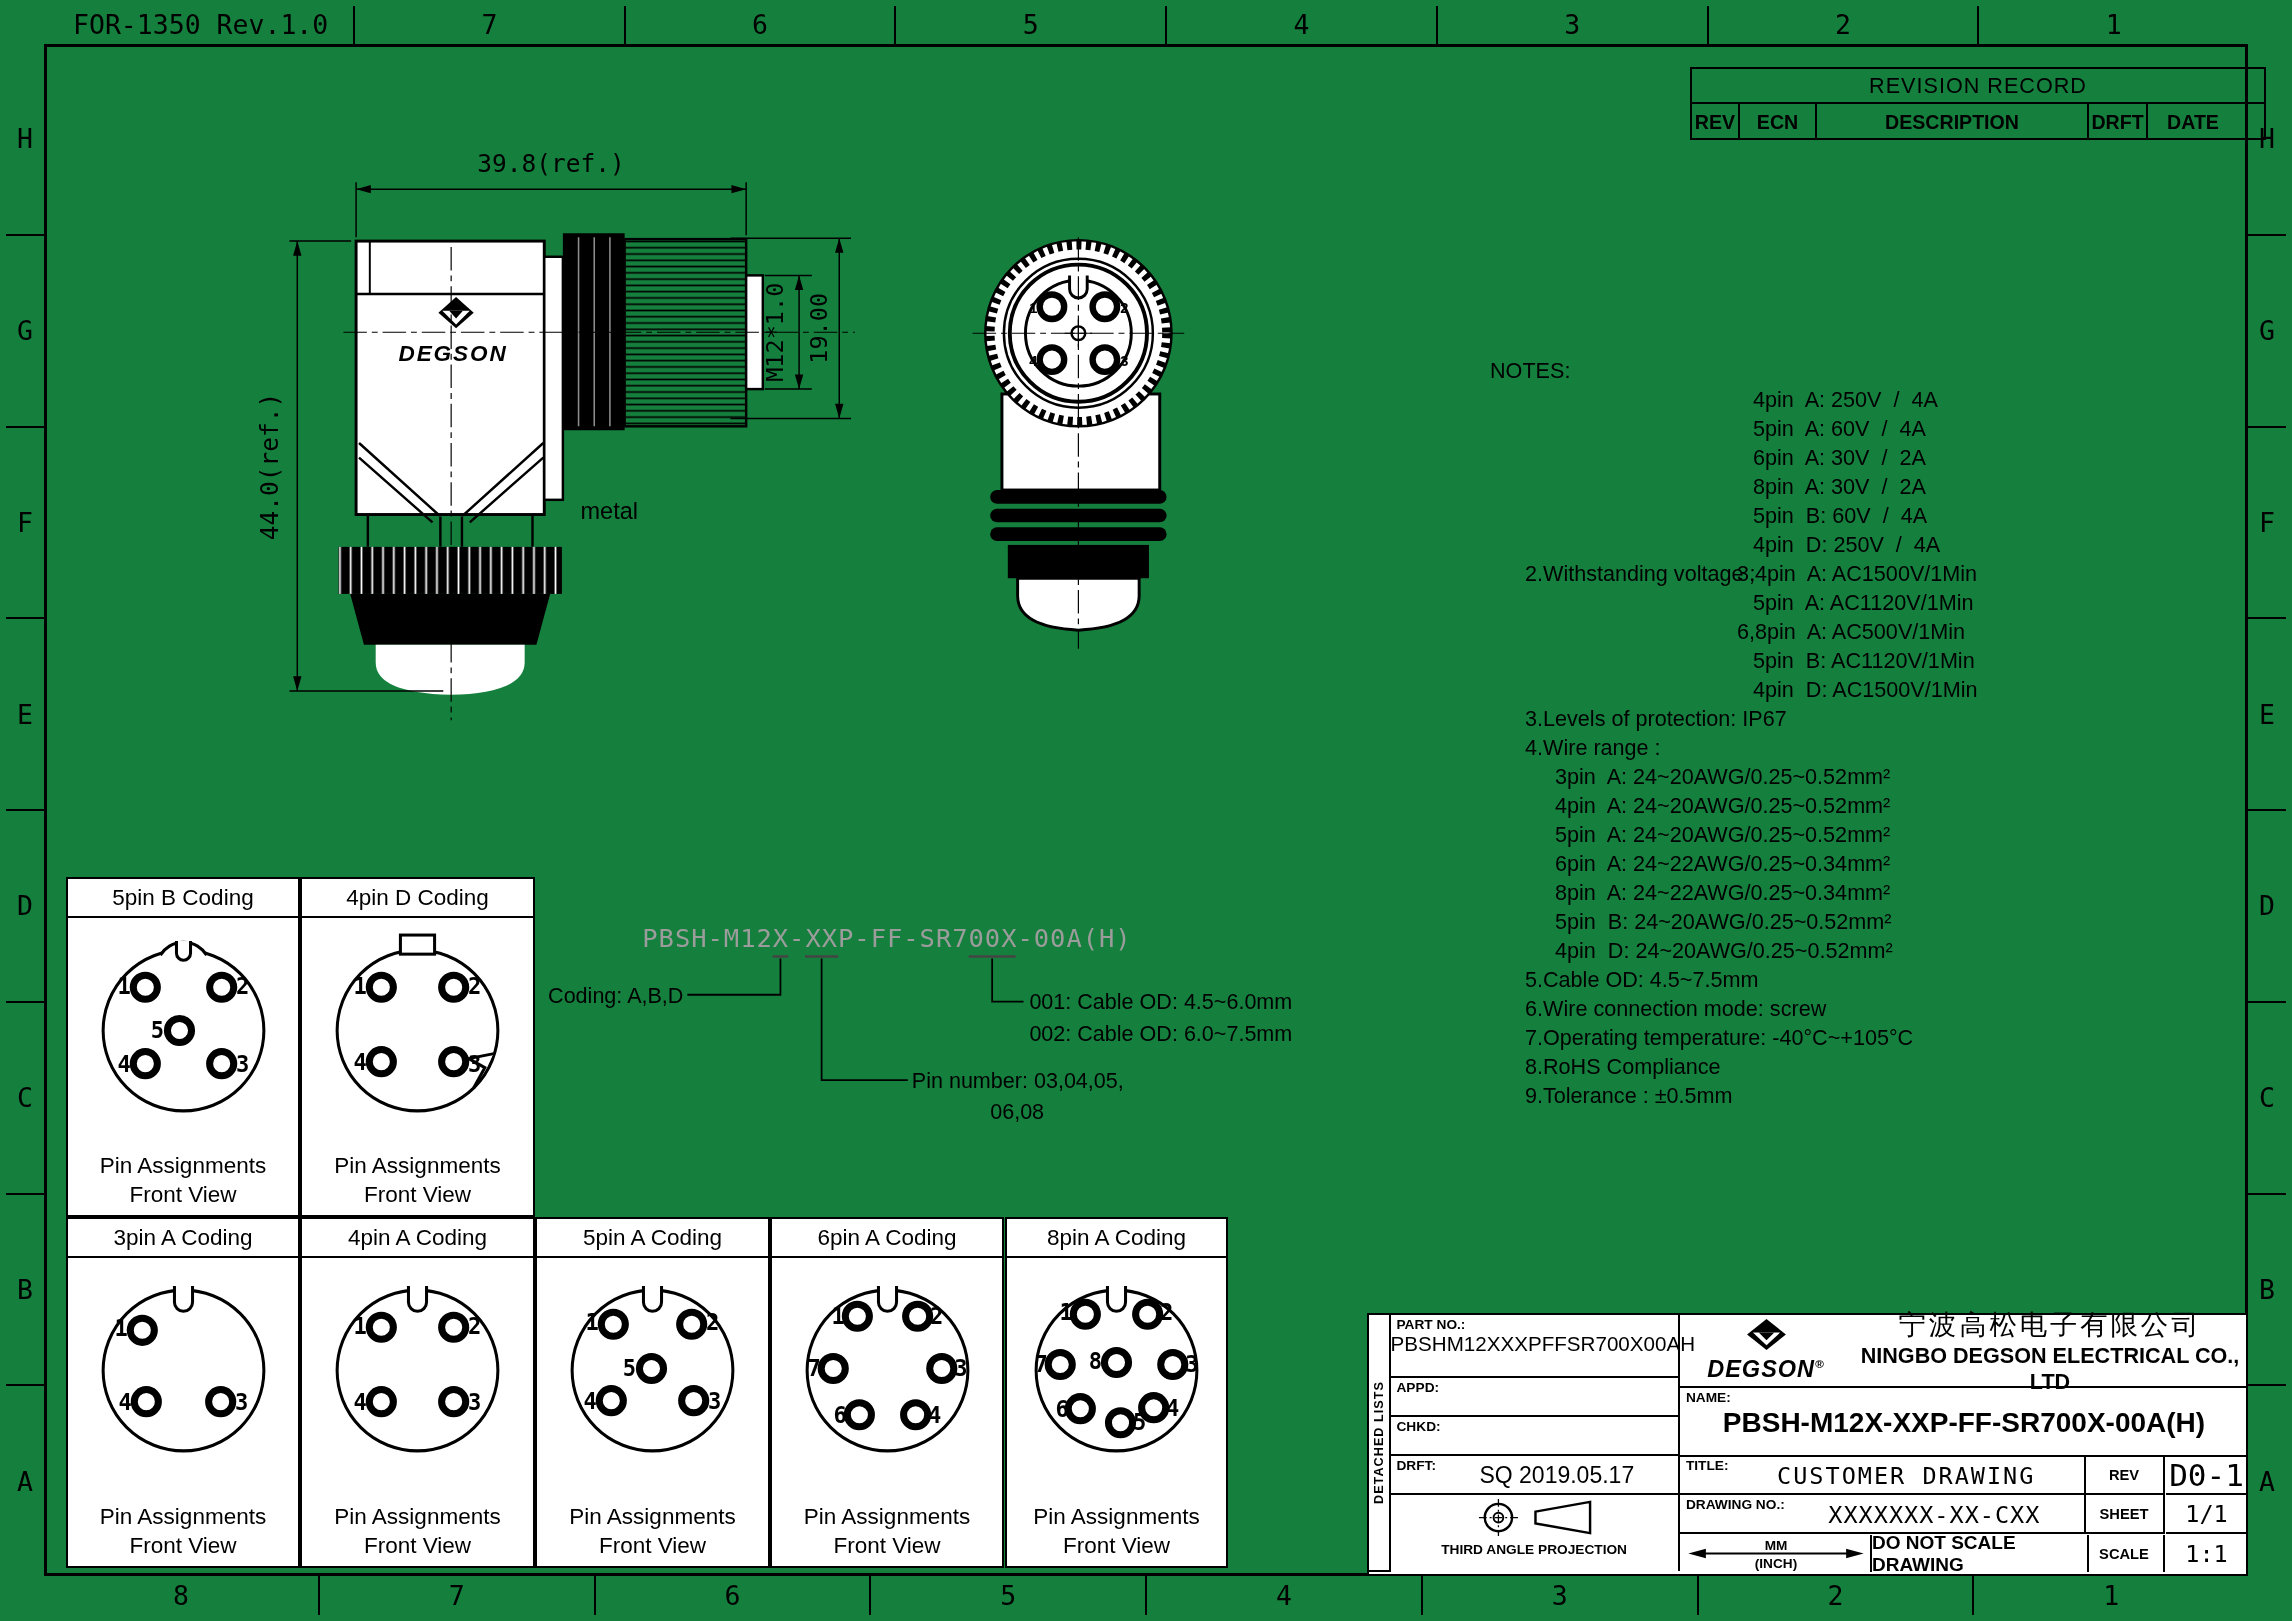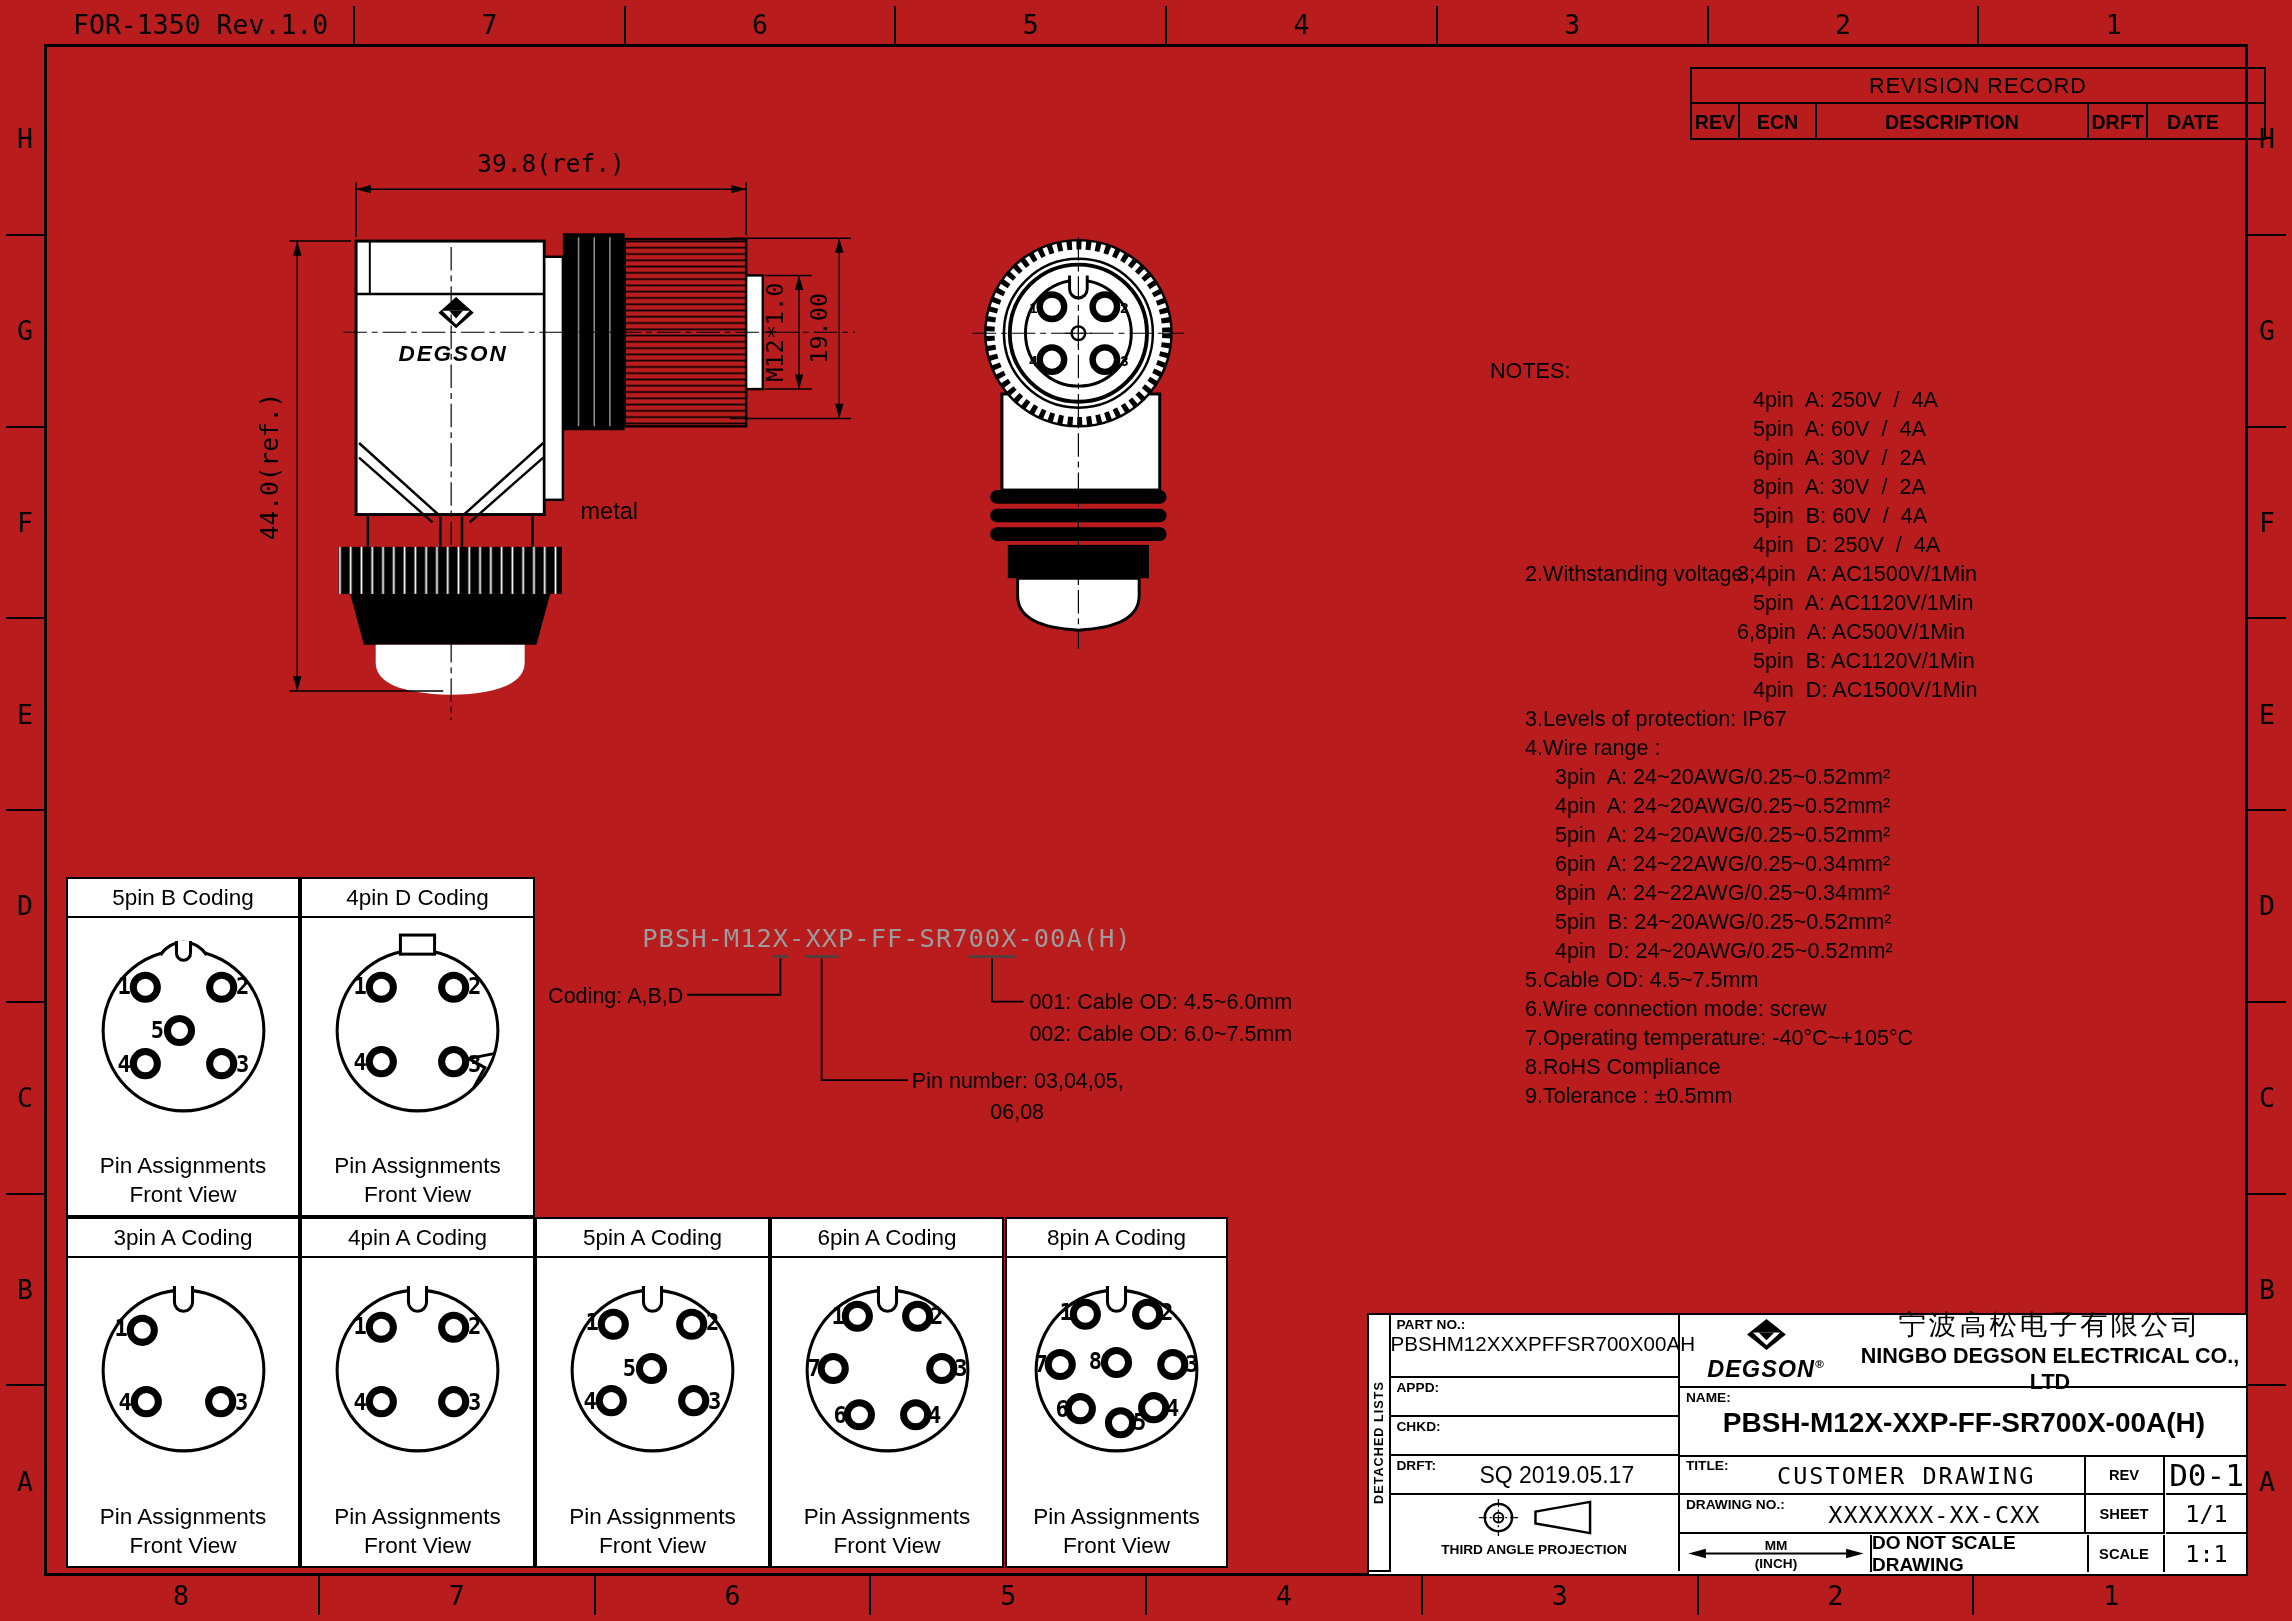--- a/index.html
+++ b/index.html
@@ -1,16 +1,16 @@
 <!DOCTYPE html>
 <html><head>
 <meta charset="utf-8">
 <style>
   html,body{margin:0;padding:0;background:#e8e8e8;}
-  #sheet{position:relative;width:2293px;height:1621px;background:#b91c1c;overflow:hidden;
+  #sheet{position:relative;width:2293px;height:1621px;background:#15803d;overflow:hidden;
          font-family:"Liberation Sans",sans-serif;color:#000;}
   .abs{position:absolute;}
   
   #frame{left:44px;top:44px;width:2204px;height:1532px;border:3.4px solid #000;box-sizing:border-box;}
   
   .strip{display:flex;}
   .zcell{flex:1;display:flex;align-items:center;justify-content:center;
          font-size:26.5px;font-family:"DejaVu Sans Mono",monospace;}
   #strip-top{left:44px;top:5.9px;width:2204px;height:38px;}
   #strip-top .zcell{border-right:2.5px solid #000;}

